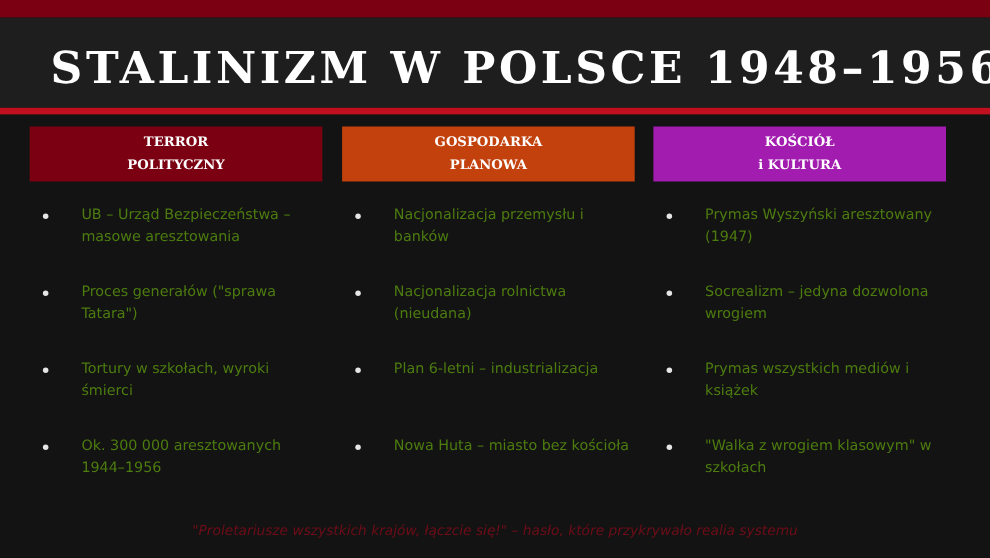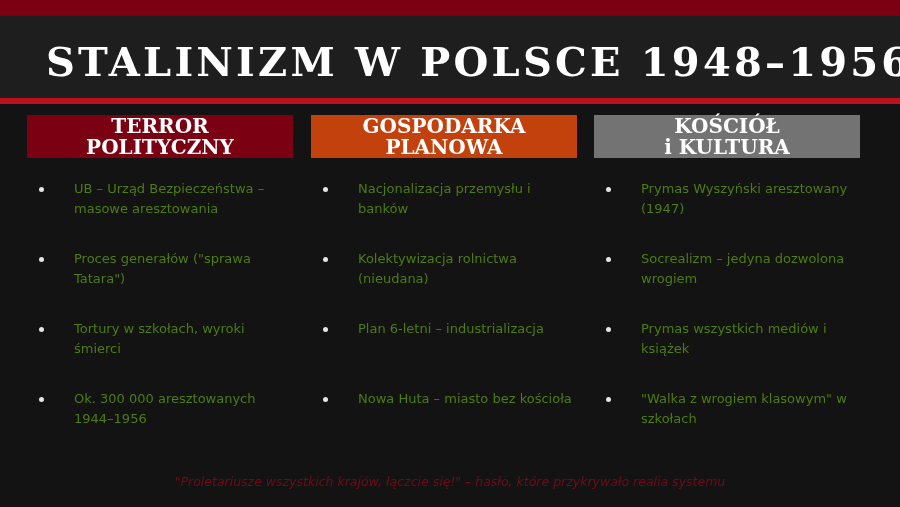--- a/index.html
+++ b/index.html
@@ -27,26 +27,26 @@
     white-space: nowrap;
   }
   .header-rule {
     position: absolute; left: 0; top: 98px; width: 900px; height: 6px;
     background: #c0101f;
   }
   .col {
     position: absolute; top: 115px; width: 266px;
   }
   .col-head {
-    height: 43px;
+    height: 50px;
     display: flex; align-items: center; justify-content: center;
     text-align: center;
     font-family: "DejaVu Serif", serif;
     font-weight: bold;
-    font-size: 20px;
+    font-size: 12px;
     line-height: 21px;
     color: #ffffff;
     white-space: pre-line;
   }
   .col-list {
     list-style: none; margin: 0; padding: 0;
     position: relative;
   }
   .item {
     position: absolute; left: 0; width: 266px;
@@ -108,35 +108,35 @@
 <div class="col" style="left:311px;">
   <div class="col-head" style="background:#c2410c;">GOSPODARKA
 PLANOWA</div>
   <ul class="col-list">
     <li class="item" style="top:27px;">
       <span class="bullet"></span>
       <span class="item-text">Nacjonalizacja przemysłu i banków</span>
     </li>
     <li class="item" style="top:97px;">
       <span class="bullet"></span>
-      <span class="item-text">Kolektywizacja rolnictwa (nieudana)</span>
+      <span class="item-text">Nacjonalizacja rolnictwa (nieudana)</span>
     </li>
     <li class="item" style="top:167px;">
       <span class="bullet"></span>
       <span class="item-text">Plan 6-letni – industrializacja</span>
     </li>
     <li class="item" style="top:237px;">
       <span class="bullet"></span>
       <span class="item-text">Nowa Huta – miasto bez kościoła</span>
     </li>
   </ul>
 </div>
 
 <div class="col" style="left:594px;">
-  <div class="col-head" style="background:#737373;">KOŚCIÓŁ
+  <div class="col-head" style="background:#a21caf;">KOŚCIÓŁ
 i KULTURA</div>
   <ul class="col-list">
     <li class="item" style="top:27px;">
       <span class="bullet"></span>
       <span class="item-text">Prymas Wyszyński aresztowany (1947)</span>
     </li>
     <li class="item" style="top:97px;">
       <span class="bullet"></span>
       <span class="item-text">Socrealizm – jedyna dozwolona wrogiem</span>
     </li>

